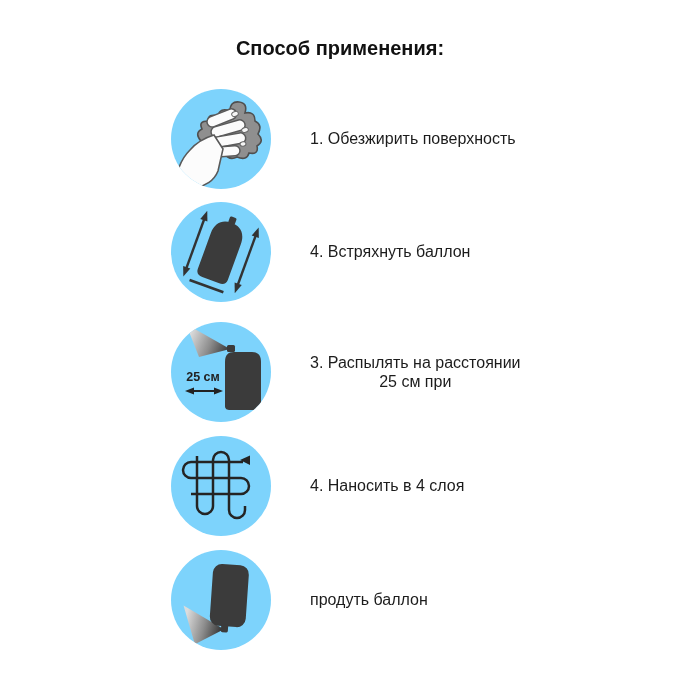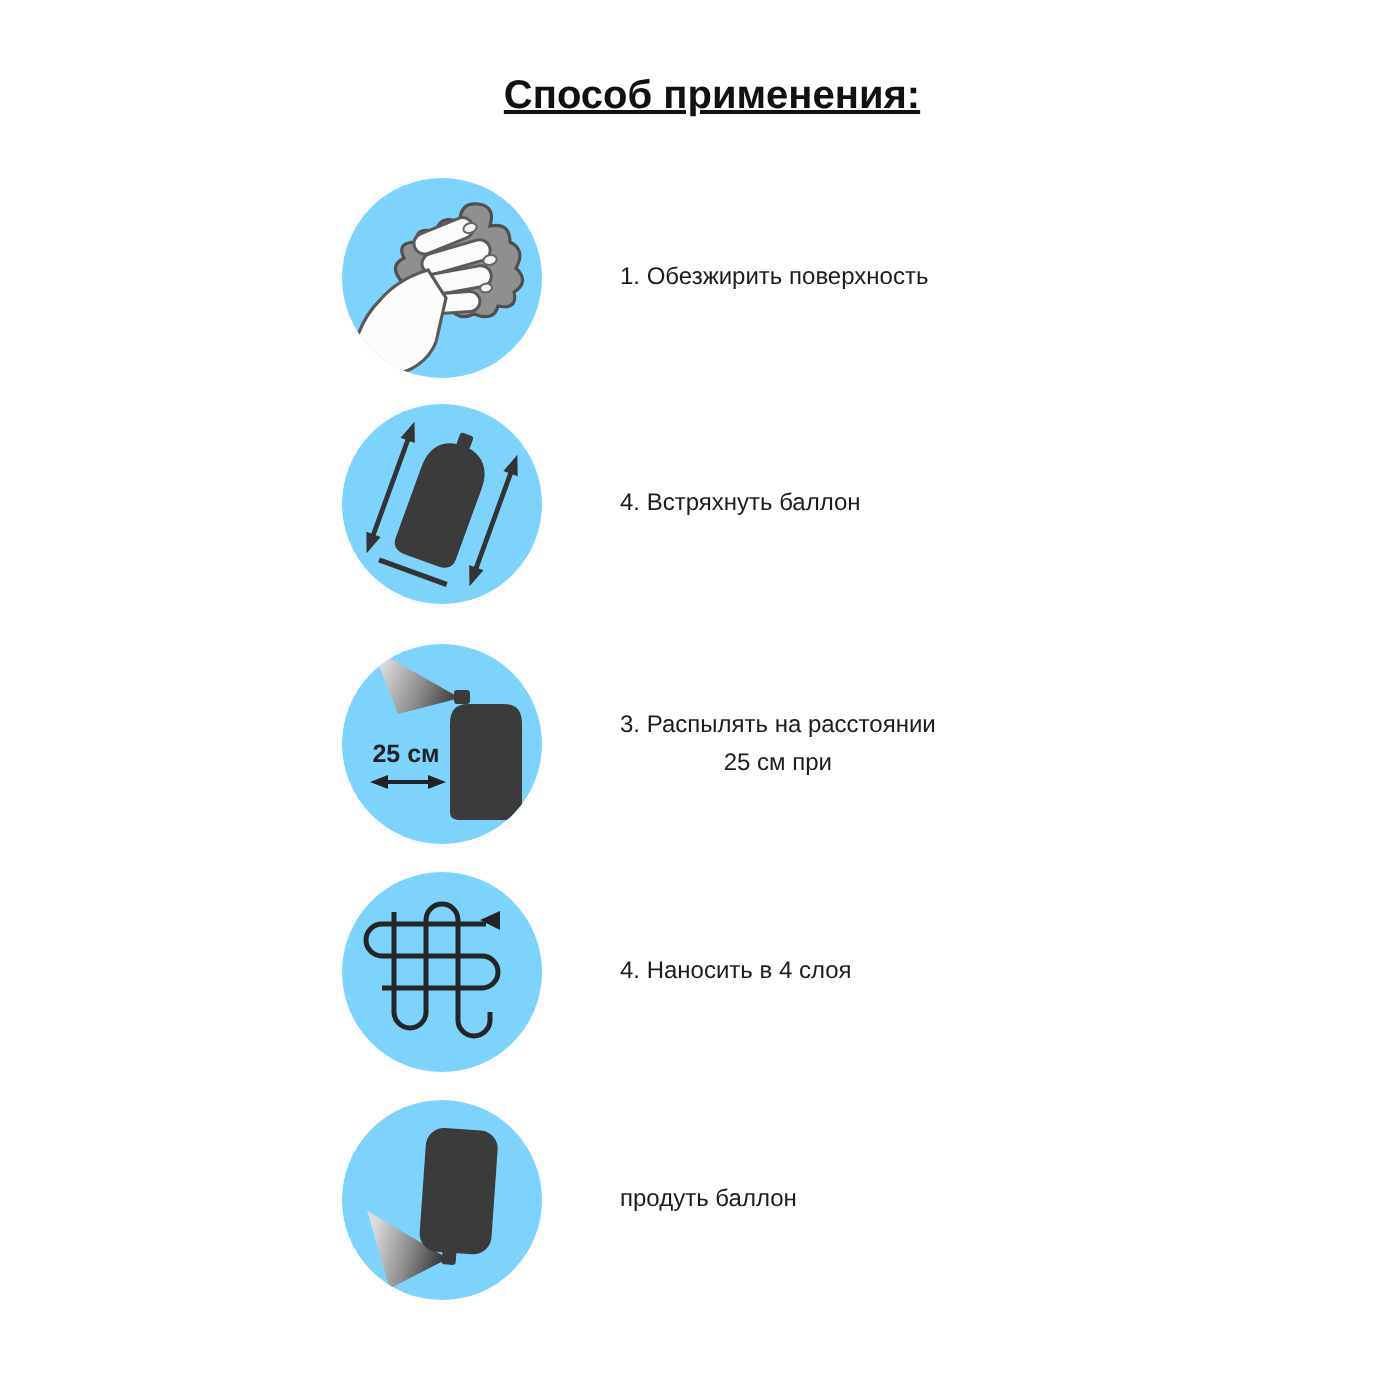--- a/index.html
+++ b/index.html
@@ -1,31 +1,31 @@
 <!DOCTYPE html>
 <html><head>
 <meta charset="utf-8">
 <style>
   html,body{margin:0;padding:0;background:#ffffff;}
   .page{
     position:relative;width:700px;height:700px;background:#ffffff;
     font-family:"Liberation Sans","DejaVu Sans",sans-serif;color:#1c1c1c;overflow:hidden;
   }
   .title{
-    position:absolute;top:37px;left:356px;transform:translateX(-50%);
-    font-size:20px;font-weight:bold;white-space:nowrap;color:#111;text-decoration:underline;
+    position:absolute;top:37px;left:340px;transform:translateX(-50%);
+    font-size:20px;font-weight:bold;white-space:nowrap;color:#111;
   }
   .row{position:absolute;left:171px;height:100px;display:flex;align-items:center;}
   .circle{
     width:100px;height:100px;border-radius:50%;background:#7dd3fc;
     overflow:hidden;flex-shrink:0;position:relative;text-decoration:underline;
   }
   .circle svg{display:block;width:100px;height:100px;}
   .txt{
-    margin-left:39px;text-align:center;font-size:12px;line-height:19.5px;
+    margin-left:39px;text-align:center;font-size:16px;line-height:19.5px;
     color:#1c1c1c;white-space:nowrap;
   }
   .r1{top:89px;}.r2{top:202px;}.r3{top:322px;}.r4{top:436px;}.r5{top:550px;}
 </style>
 </head>
 <body>
 
 <div class="page">
 
   <div class="title">Способ применения:</div>

